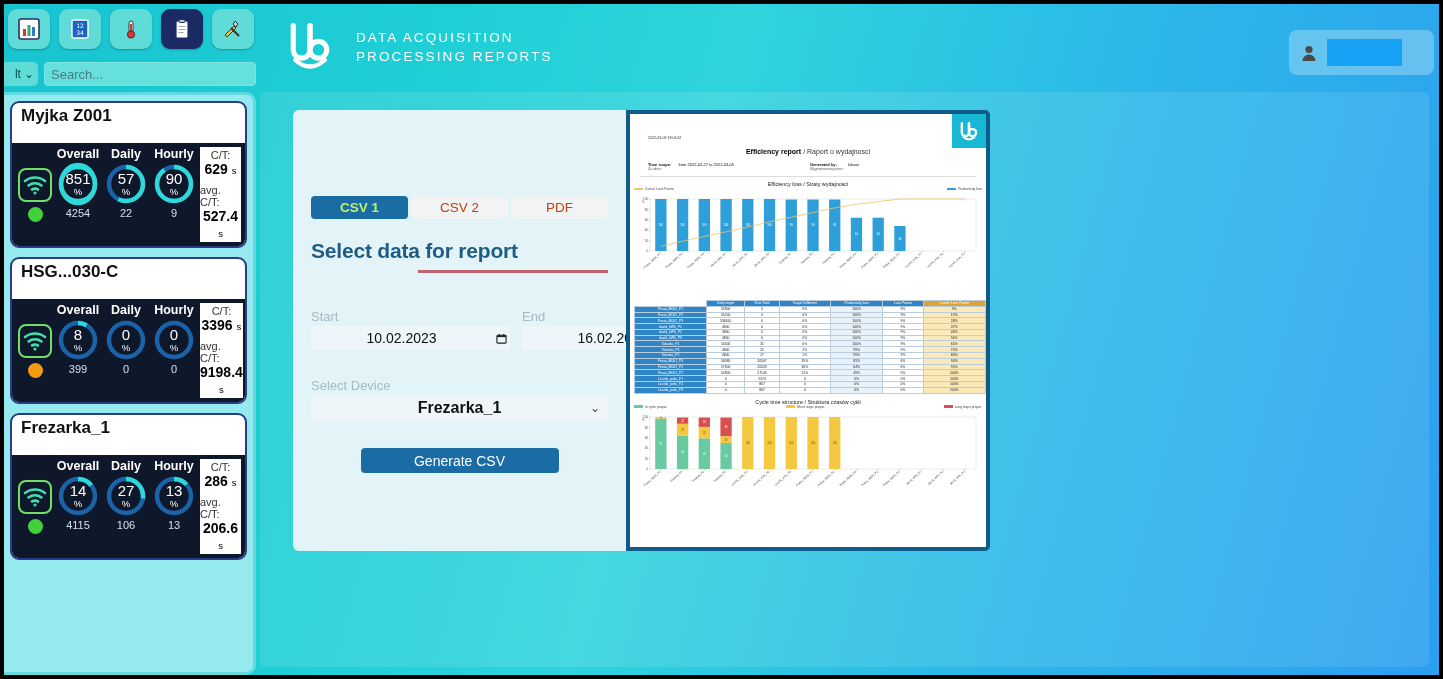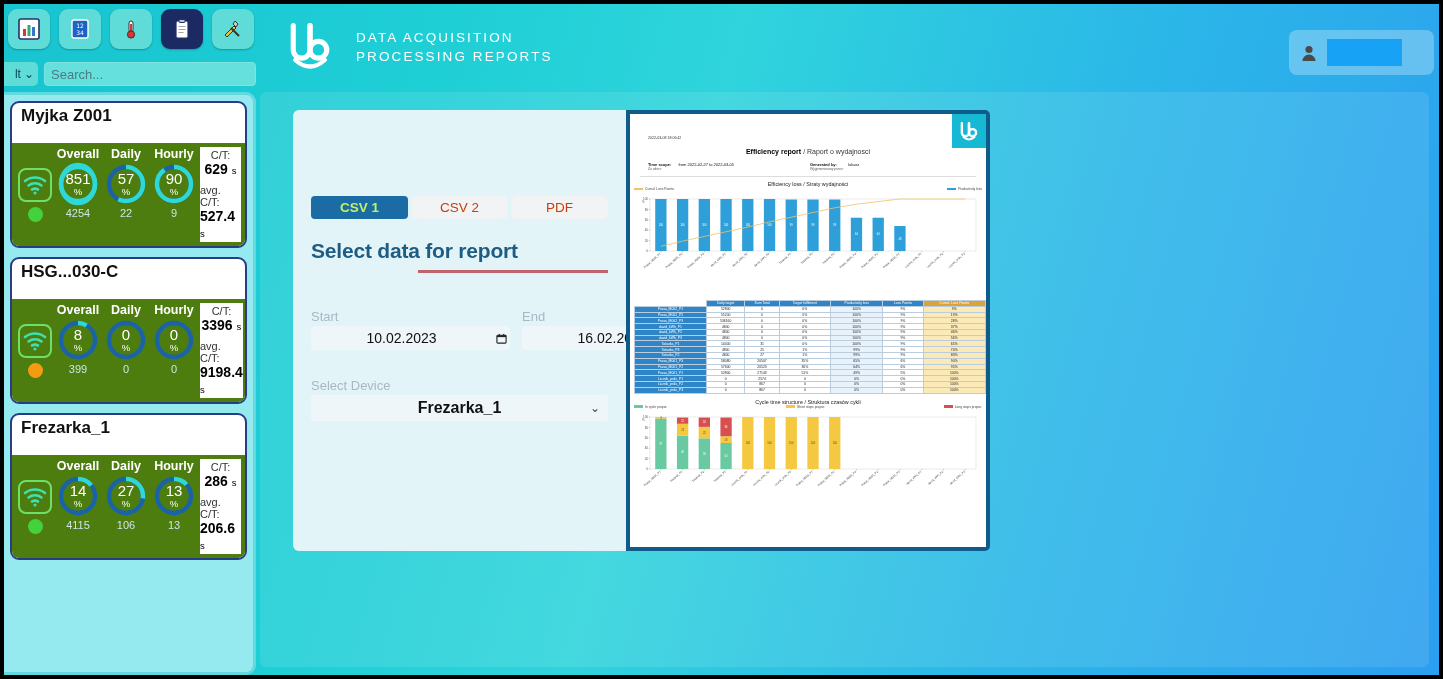--- a/index.html
+++ b/index.html
@@ -52,42 +52,42 @@
     position:absolute; left:0; top:88px; width:252px; height:583px;
     background:#95eaef; border:3px solid #62d9df; border-left:none;
     border-radius:0 10px 10px 0; padding:6px;
   }
   .card {
     background:#fff; border:2px solid #2b3c86; border-radius:9px;
     margin-bottom:9px; overflow:hidden;
   }
   .card-title { font-size:17px; font-weight:bold; color:#111; padding:3px 9px 17px; }
   .card-body {
-    background:#4d7c0f; display:flex; align-items:stretch; padding:4px 4px 4px 6px; gap:3px;
+    background:#0f172a; display:flex; align-items:stretch; padding:4px 4px 4px 6px; gap:3px;
   }
   .wifi-col { display:flex; flex-direction:column; align-items:center; justify-content:center; gap:5px; width:42px; }
   .wifi-box { width:34px; height:34px; border:2px solid #6ee06a; border-radius:8px; display:flex; align-items:center; justify-content:center; }
   .dot { width:15px; height:15px; border-radius:50%; }
   .dot.green { background:#43d13c; } .dot.orange { background:#f59b12; }
   .gauges { display:flex; gap:2px; flex:1; }
   .g { display:flex; flex-direction:column; align-items:center; width:46px; }
   .g-lbl { color:#fff; font-size:12.5px; font-weight:bold; }
   .g-ring { position:relative; width:44px; height:44px; margin:1px 0; }
   .g-ring svg { position:absolute; left:0; top:0; }
   .g-val { position:absolute; inset:0; display:flex; flex-direction:column;
     align-items:center; justify-content:center; color:#fff; line-height:.95; }
   .g-val b { font-size:15px; font-weight:normal; }
   .g-val i { font-size:9.5px; font-style:normal; }
   .g-sub { color:#cfe3ea; font-size:11px; }
   .ct-box {
     background:#fff; width:66px; display:flex; flex-direction:column;
     align-items:center; justify-content:center; padding:2px 0; gap:0;
   }
   .ct-k { font-size:11px; color:#333; }
-  .ct-v { font-size:14px; font-weight:bold; color:#000; }
+  .ct-v { font-size:14px; font-weight:bold; color:#000;text-align:center; }
   .ct-v s { font-size:9.5px; font-weight:normal; text-decoration:none; }
   
   .content { position:absolute; left:256px; top:88px; right:10px; bottom:8px;
     background:rgba(255,255,255,.10); border-radius:6px; }
   .panels { position:absolute; left:289px; top:106px; display:flex; }
   .form-panel {
     width:333px; height:441px; background:#e3f4f9;
     border-radius:6px 0 0 6px; padding:26px 18px 0;
   }
   .tabs { display:flex; gap:3px; margin-top:60px; }
@@ -466,20 +466,21 @@
       </div>
 
       <div class="device-wrap">
         <div class="field-label">Select Device</div>
         <div class="device-sel">
           <span>Frezarka_1</span>
           <span class="chev">⌄</span>
         </div>
       </div>
 
+      <button class="gen-btn">Generate CSV</button>
     </div>
 
     <div class="report-panel">
       <div class="report-page">
 
         <div class="rp-logo">
           <svg width="24" height="23" viewBox="0 0 60 58">
             <path d="M12 8 v24 a9 9 0 0 0 18 0 V8" fill="none" stroke="#fff" stroke-width="6" stroke-linecap="round"></path>
             <path d="M30 8 v24 a9 9 0 0 0 18 0 a9 9 0 0 0 -18 0" fill="none" stroke="#fff" stroke-width="6" stroke-linecap="round"></path>
             <path d="M16 43 q14 12 28 0" fill="none" stroke="#fff" stroke-width="5" stroke-linecap="round"></path>

